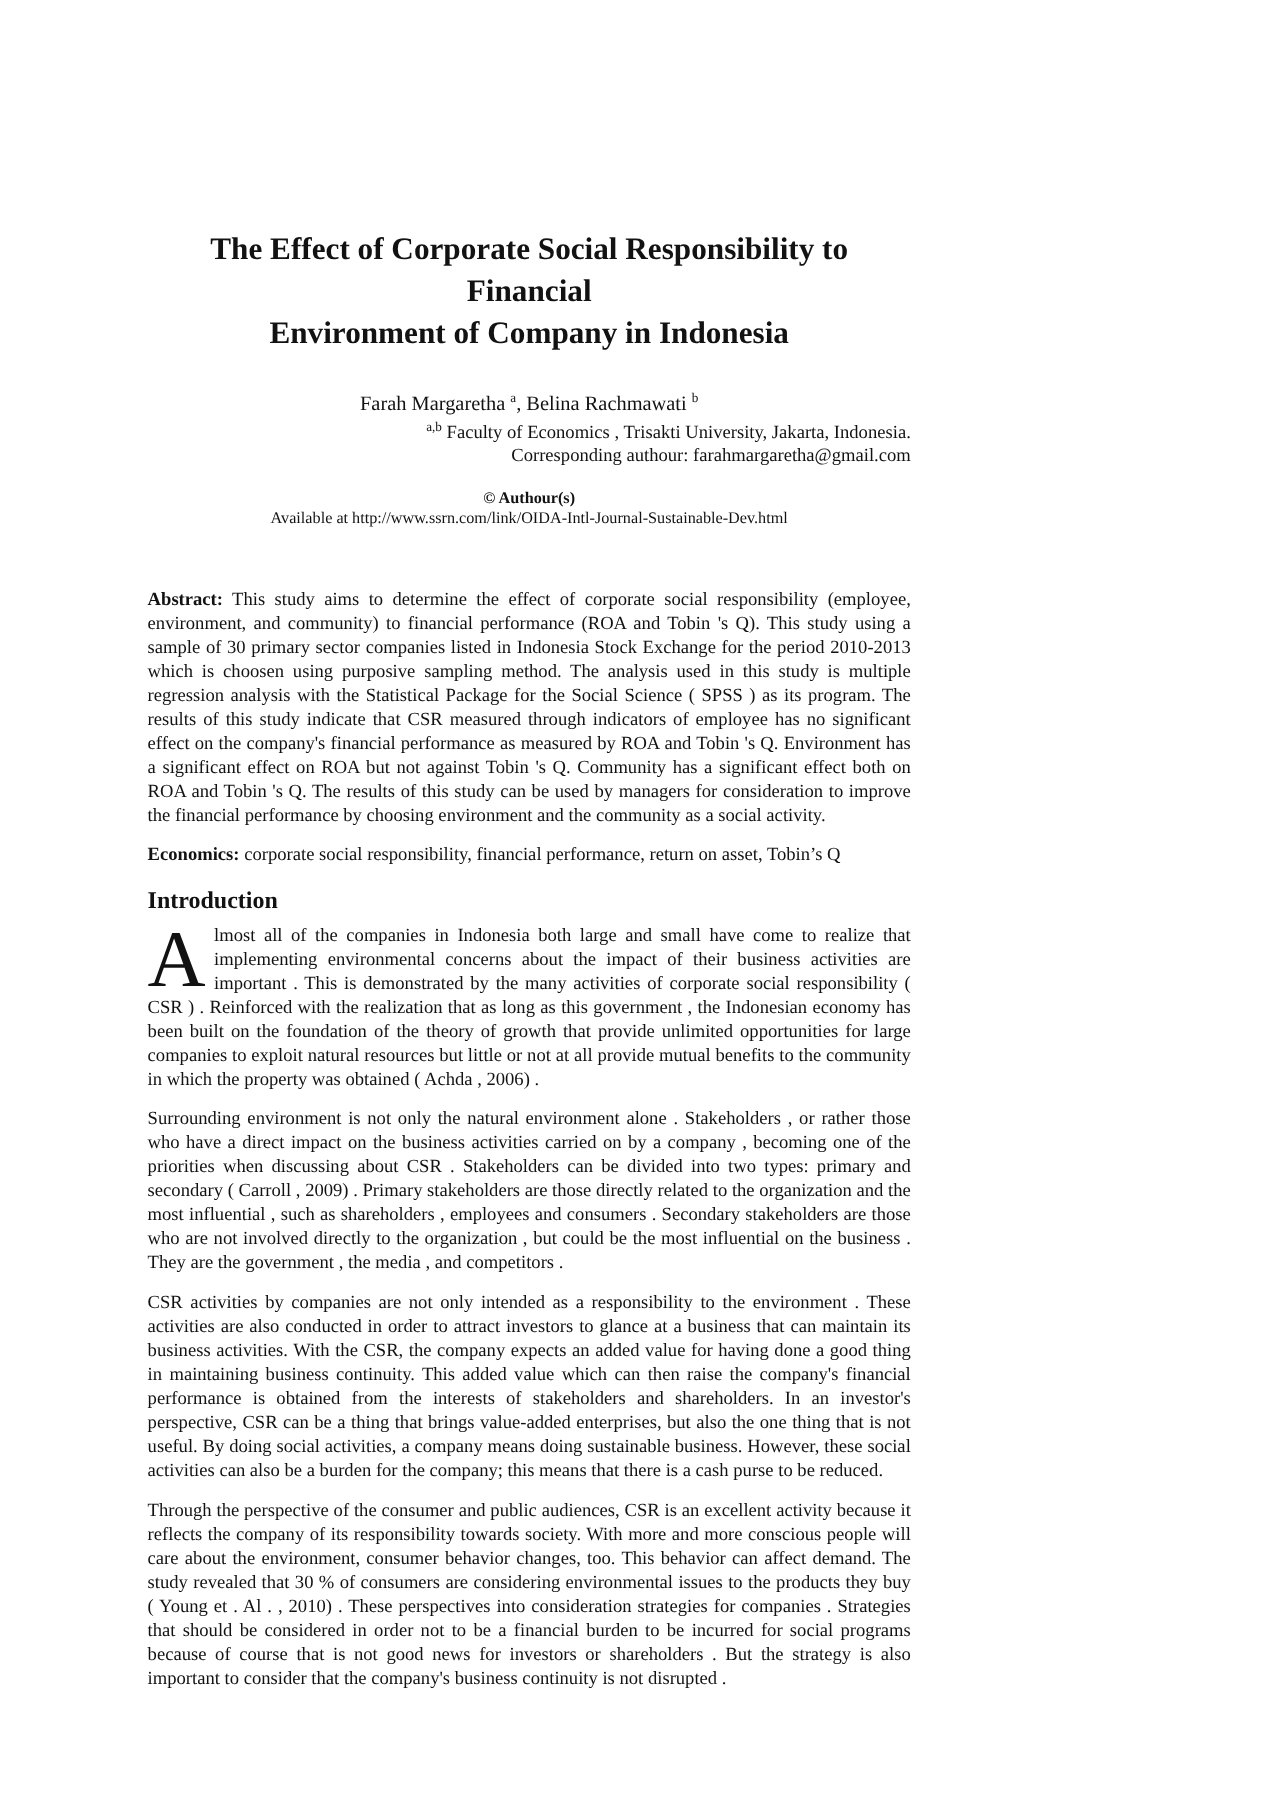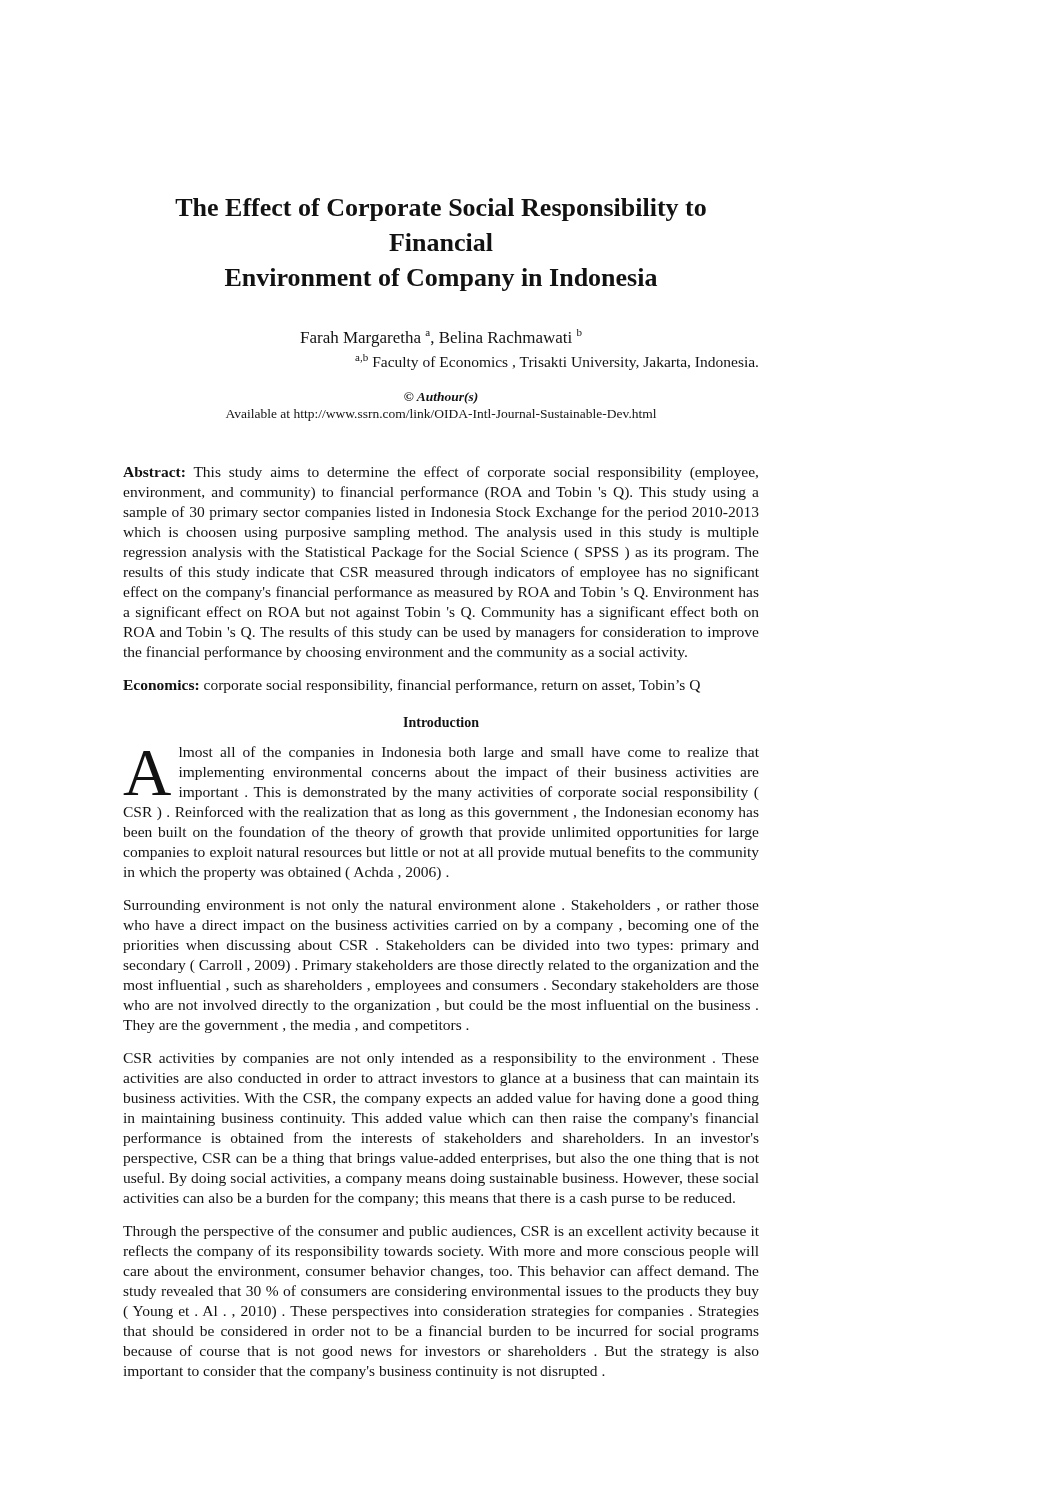--- a/index.html
+++ b/index.html
@@ -40,40 +40,39 @@
     font-size: 15.5px;
     line-height: 19px;
   }
   .imprint {
     margin-top: 17px;
     text-align: center;
     font-size: 13.5px;
     line-height: 17px;
   }
   .imprint .copyright {
-    font-style: italic;
     font-weight: bold;
   }
   .body-text {
-    margin-top: 40px;
+    margin-top: 50px;
     font-size: 15.5px;
     line-height: 20px;
     font-family: Liberation Serif, serif;
   }
   .para {
     margin: 0 0 13px 0;
     text-align: justify;
   }
   .bold-label {
     font-weight: bold;
   }
   .section-heading {
     margin: 18px 0 9px 0;
-    text-align: center;
-    font-size: 14px;
+    text-align: left;
+    font-size: 20px;
     font-weight: bold;
     line-height: 20px;
   }
   .dropcap {
     float: left;
     font-size: 67px;
     line-height: 0.78;
     padding: 4px 7px 0 0;
     font-weight: normal;
   }
@@ -85,20 +84,21 @@
 
   <h1 class="title">
     <span>The Effect of Corporate Social Responsibility to Financial</span><br>
     <span>Environment of Company in Indonesia</span>
   </h1>
 
   <div class="authors"><span>Farah Margaretha </span><sup>a</sup><span>, Belina Rachmawati </span><sup>b</sup></div>
 
   <div class="affiliation"><sup>a,b</sup><span> Faculty of Economics , Trisakti University, Jakarta, Indonesia.</span></div>
 
+  <div class="corresponding">Corresponding authour: farahmargaretha@gmail.com</div>
 
   <div class="imprint">
     <div class="copyright">© Authour(s)</div>
     <div>Available at http://www.ssrn.com/link/OIDA-Intl-Journal-Sustainable-Dev.html</div>
   </div>
 
   <div class="body-text">
 
     <p class="para"><span class="bold-label">Abstract:</span><span> This study aims to determine the effect of corporate social responsibility (employee, environment, and community) to financial performance (ROA and Tobin 's Q). This study using a sample of 30 primary sector companies listed in Indonesia Stock Exchange for the period 2010-2013 which is choosen using purposive sampling method. The analysis used in this study is multiple regression analysis with the Statistical Package for the Social Science ( SPSS ) as its program. The results of this study indicate that CSR measured through indicators of employee has no significant effect on the company's financial performance as measured by ROA and Tobin 's Q. Environment has a significant effect on ROA but not against Tobin 's Q. Community has a significant effect both on ROA and Tobin 's Q. The results of this study can be used by managers for consideration to improve the financial performance by choosing environment and the community as a social activity.</span></p>
 

